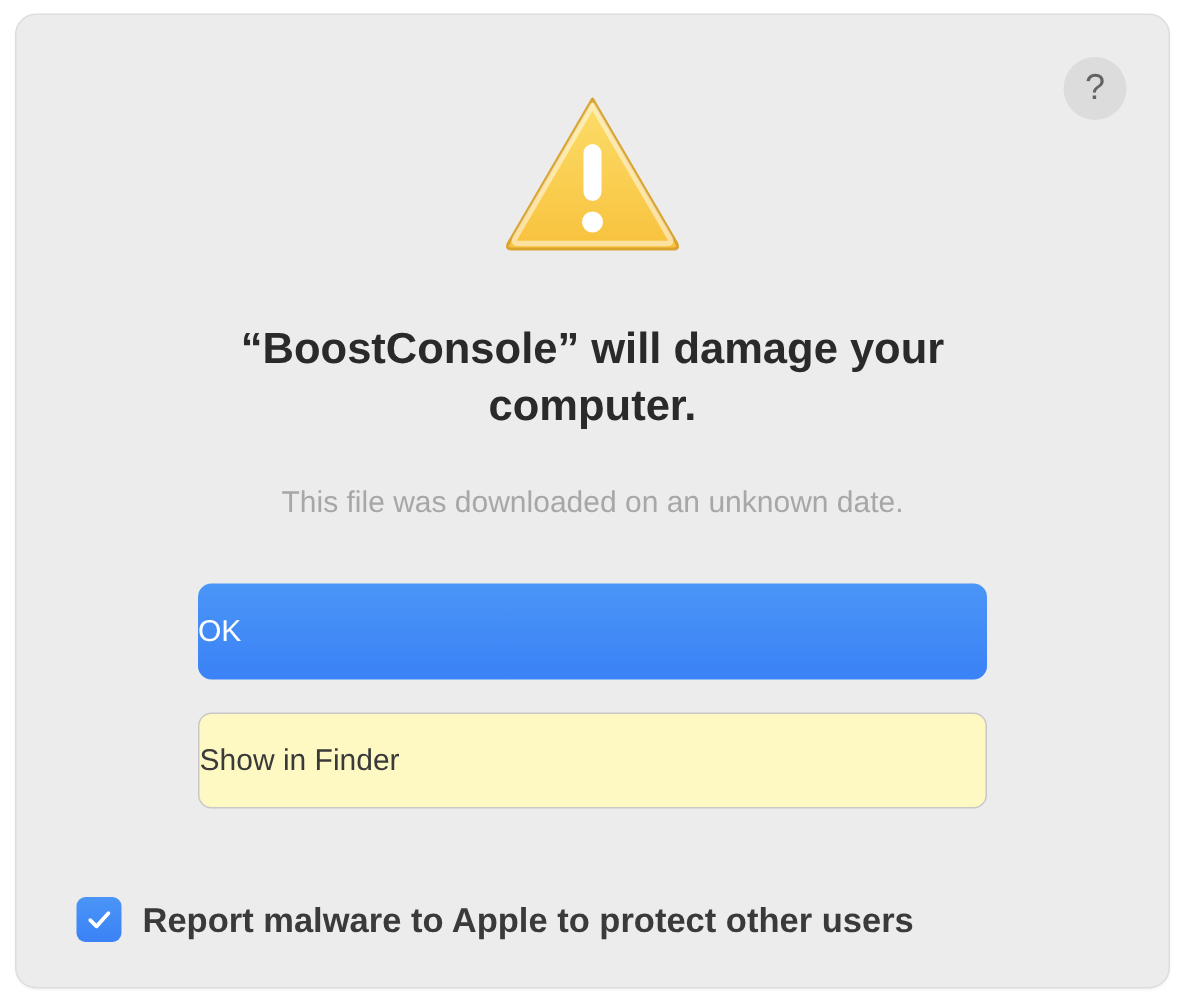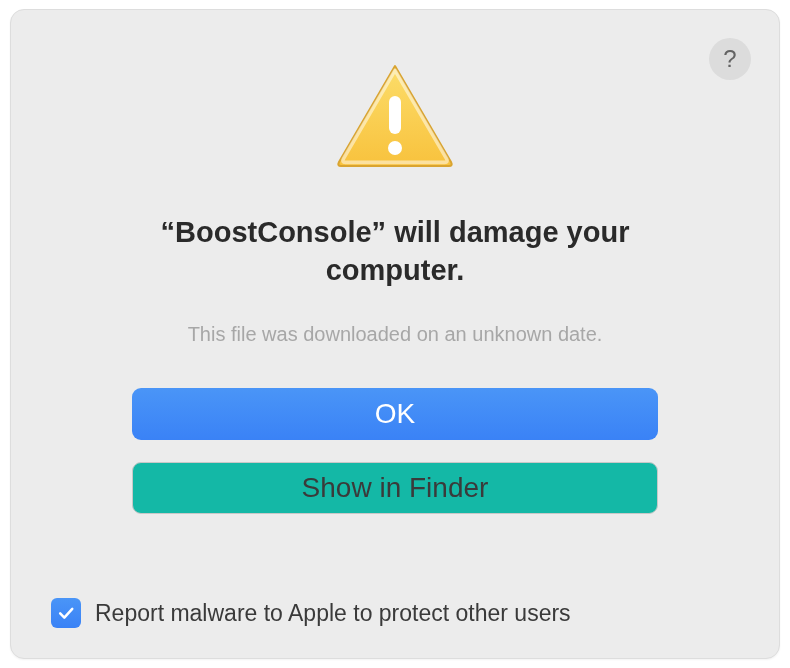--- a/index.html
+++ b/index.html
@@ -60,47 +60,48 @@
       max-width: 560px;
     }
     .subtitle {
       font-size: 20px;
       color: #a7a7a7;
       text-align: center;
       margin-bottom: 42px;
     }
     .button {
       width: 526px;
-      height: 52px;
+      height: 64px;
       border-radius: 9px;
-      font-size: 28px;
+      font-size: 20px;
       display: flex;
       align-items: center;
-      justify-content: center;
+      justify-content: flex-start;
       cursor: pointer;
       border: none;
       margin-bottom: 22px;
     }
     .button-primary {
       background: linear-gradient(to bottom, #4a95f7, #3a82f6);
       color: #fff;
       font-weight: 500;
     }
     .button-secondary {
-      background: #14b8a6;
+      background: #fef9c3;
       color: #3a3a3a;
       border: 1px solid #c8c8c8;
     }
     .checkbox-row {
       position: absolute;
       bottom: 30px;
       left: 40px;
       display: flex;
       align-items: center;
       gap: 14px;
+      font-weight: bold;
     }
     .checkbox {
       width: 30px;
       height: 30px;
       border-radius: 6px;
       background: linear-gradient(to bottom, #4a95f7, #3a82f6);
       display: flex;
       align-items: center;
       justify-content: center;
       cursor: pointer;

